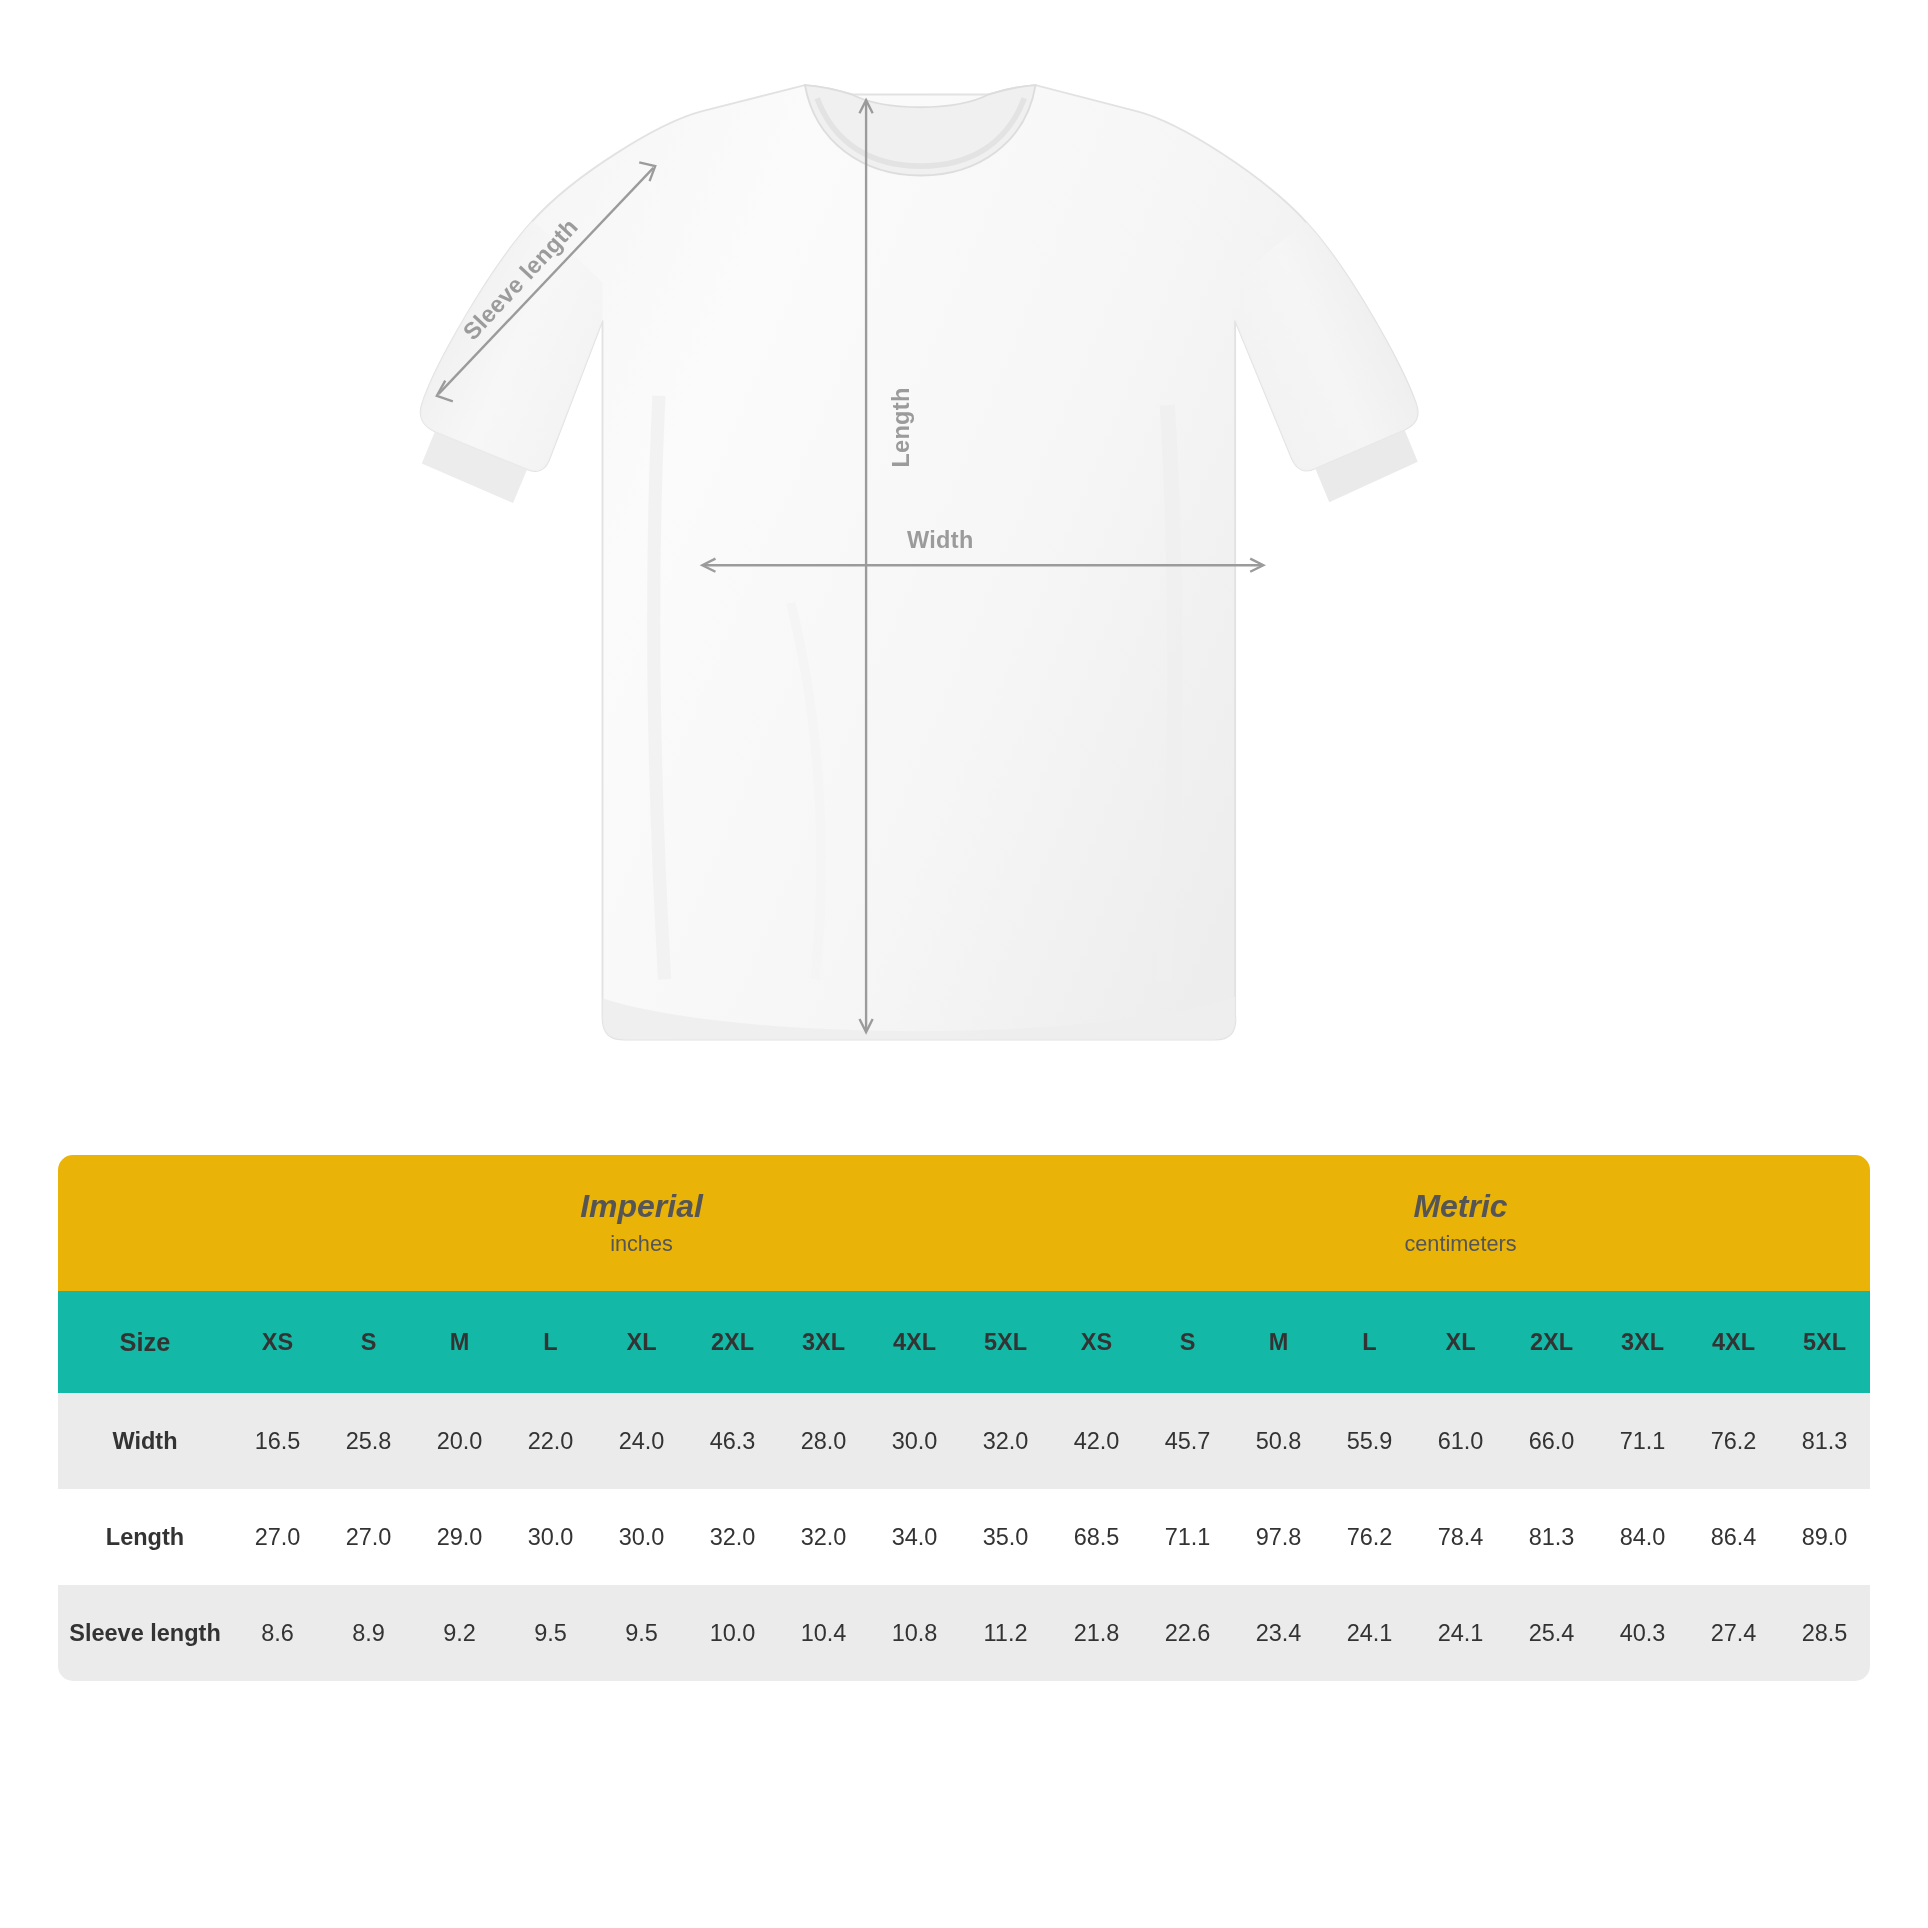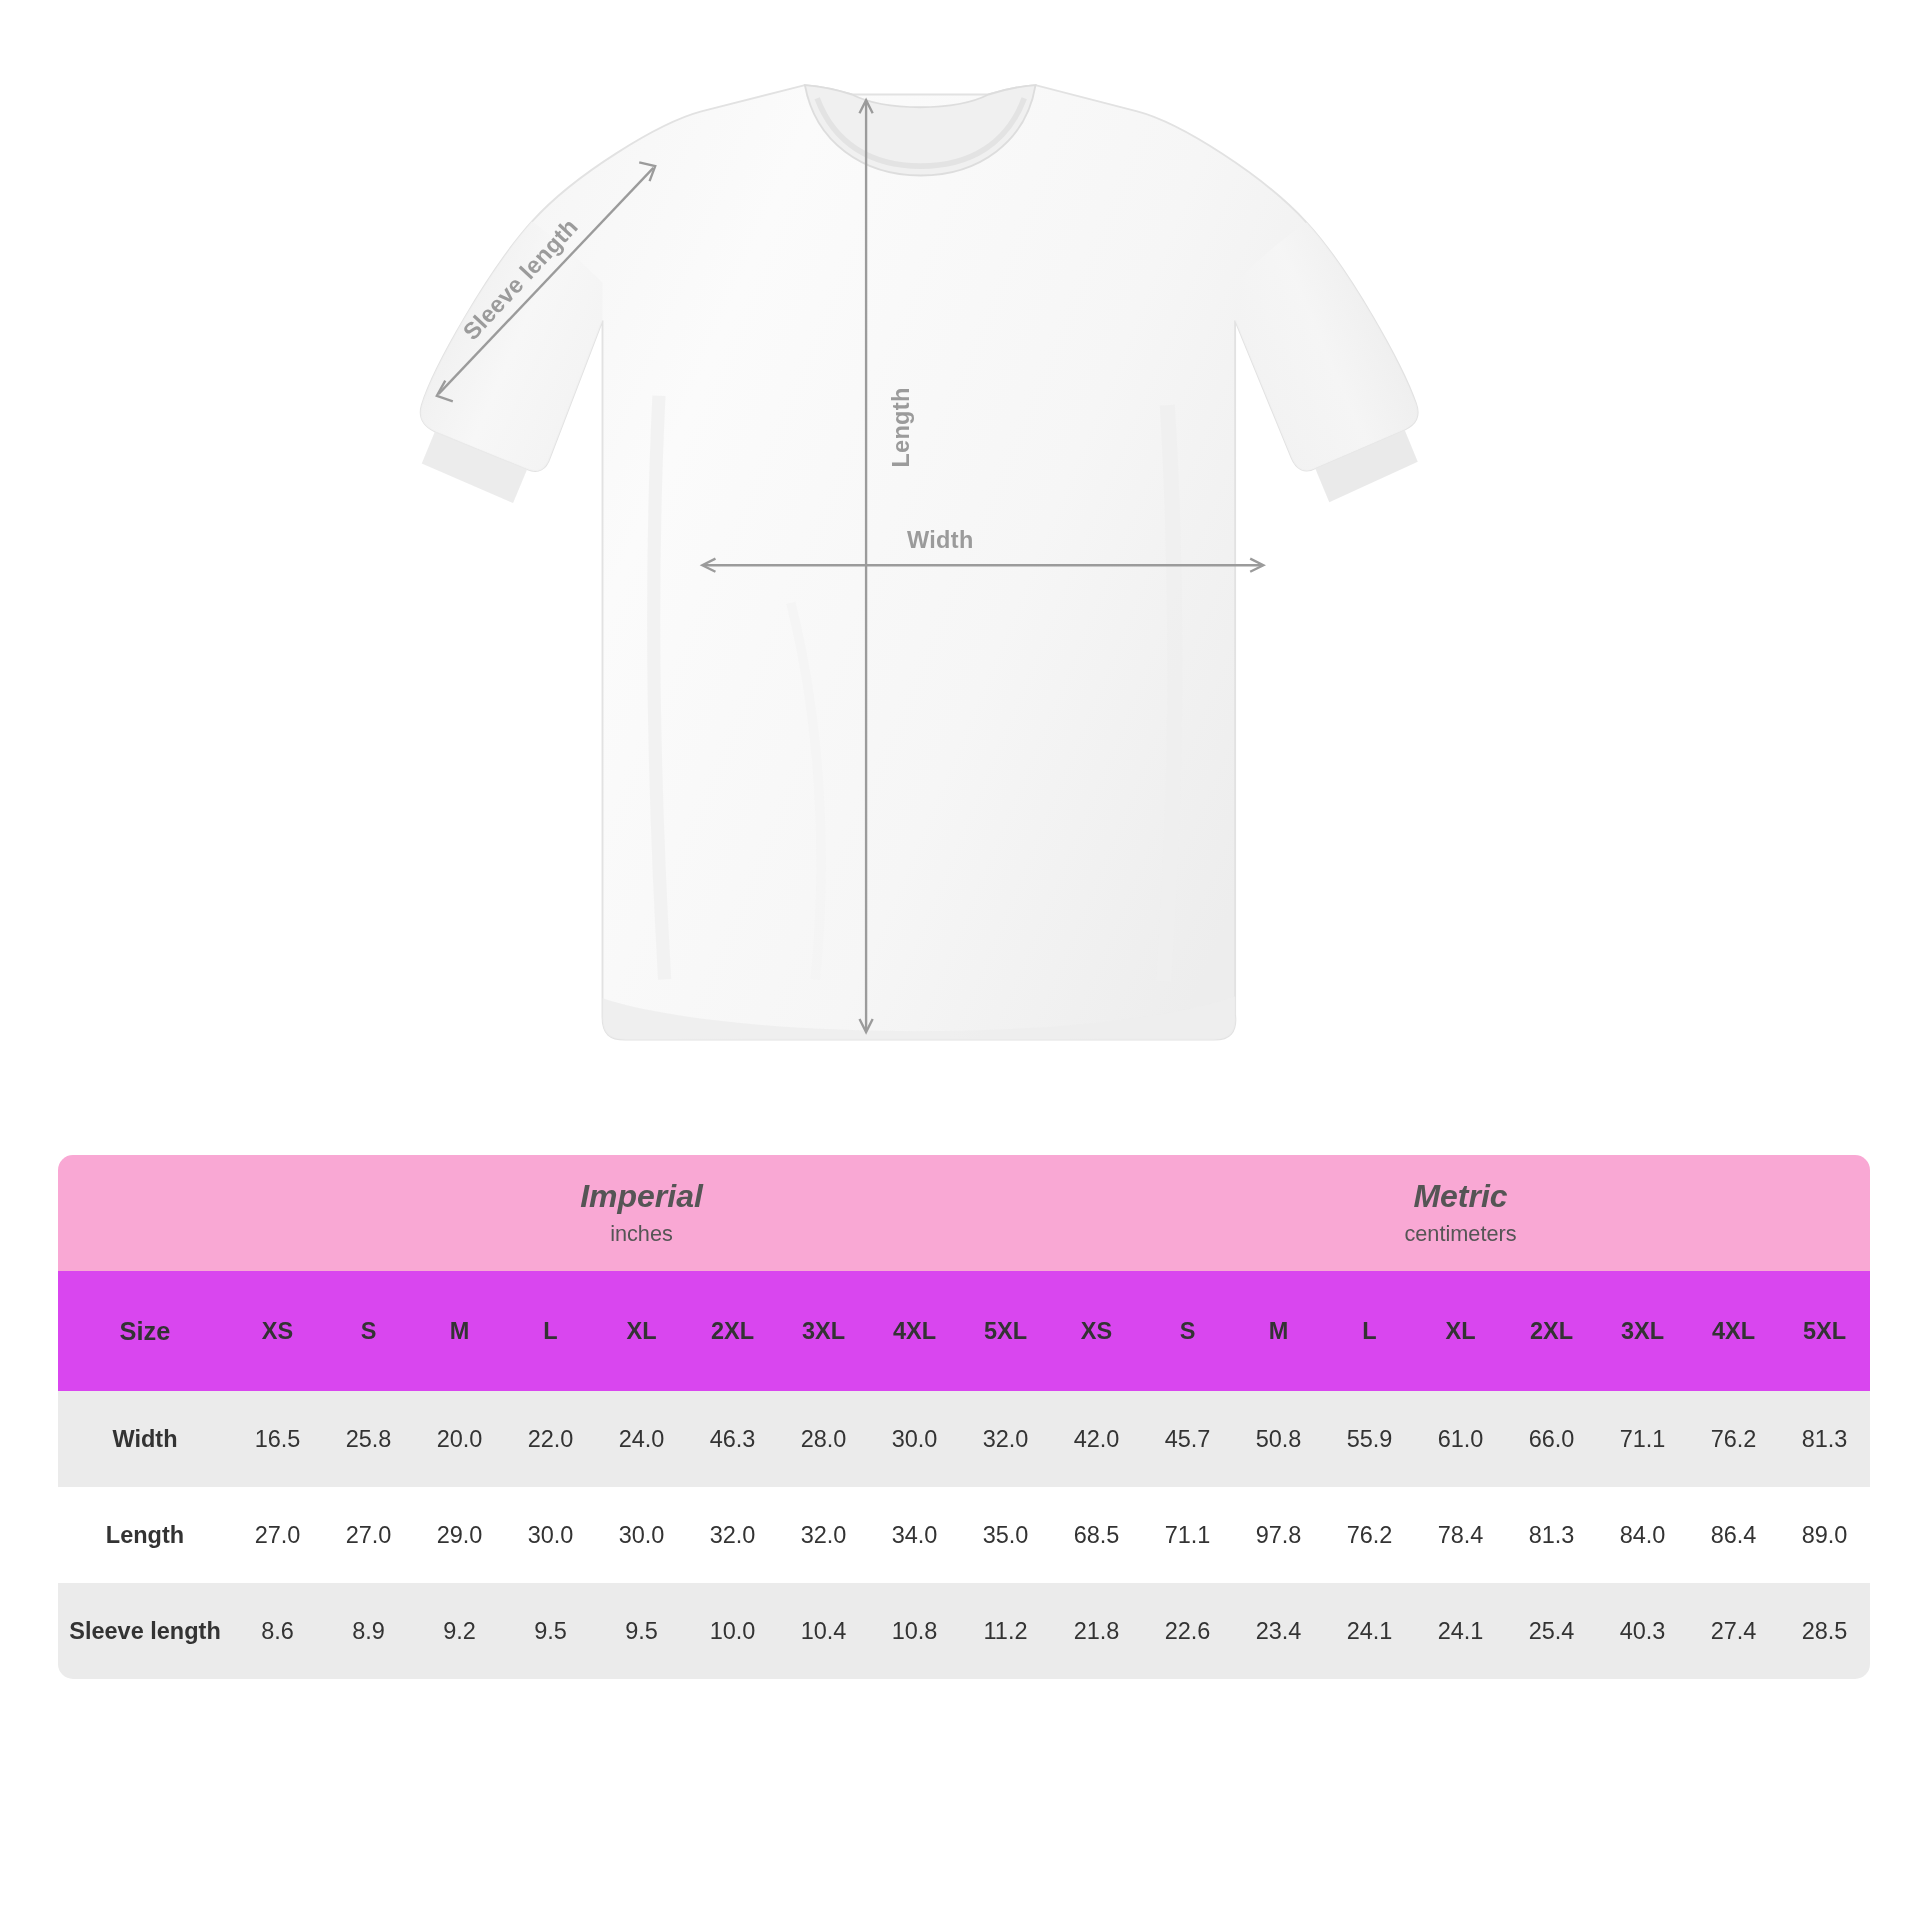--- a/index.html
+++ b/index.html
@@ -90,42 +90,42 @@
   table.size-table td, table.size-table th {
     text-align: center;
     vertical-align: middle;
     font-size: 23.5px;
     color: #333333;
     border: none;
   }
 
   
   .unit-row td {
-    background: #f9a8d4;
-    height: 116px;
+    background: #eab308;
+    height: 136px;
     padding: 0;
   }
   .unit-name {
     font-size: 32px;
     font-style: italic;
     font-weight: bold;
     color: #555555;
     line-height: 1.1;
   }
   .unit-sub {
     font-size: 21.7px;
     color: #555555;
     margin-top: 7.5px;
   }
   .unit-spacer { background: #ebebeb; }
 
   
   .size-row td {
-    background: #d946ef;
-    height: 120px;
+    background: #14b8a6;
+    height: 102px;
     font-weight: bold;
     color: #4a4a4a;
     font-size: 24.5px;
   }
   .size-row td.rowhead {
     font-size: 25.4px;
   }
 
   
   .data-row td {

